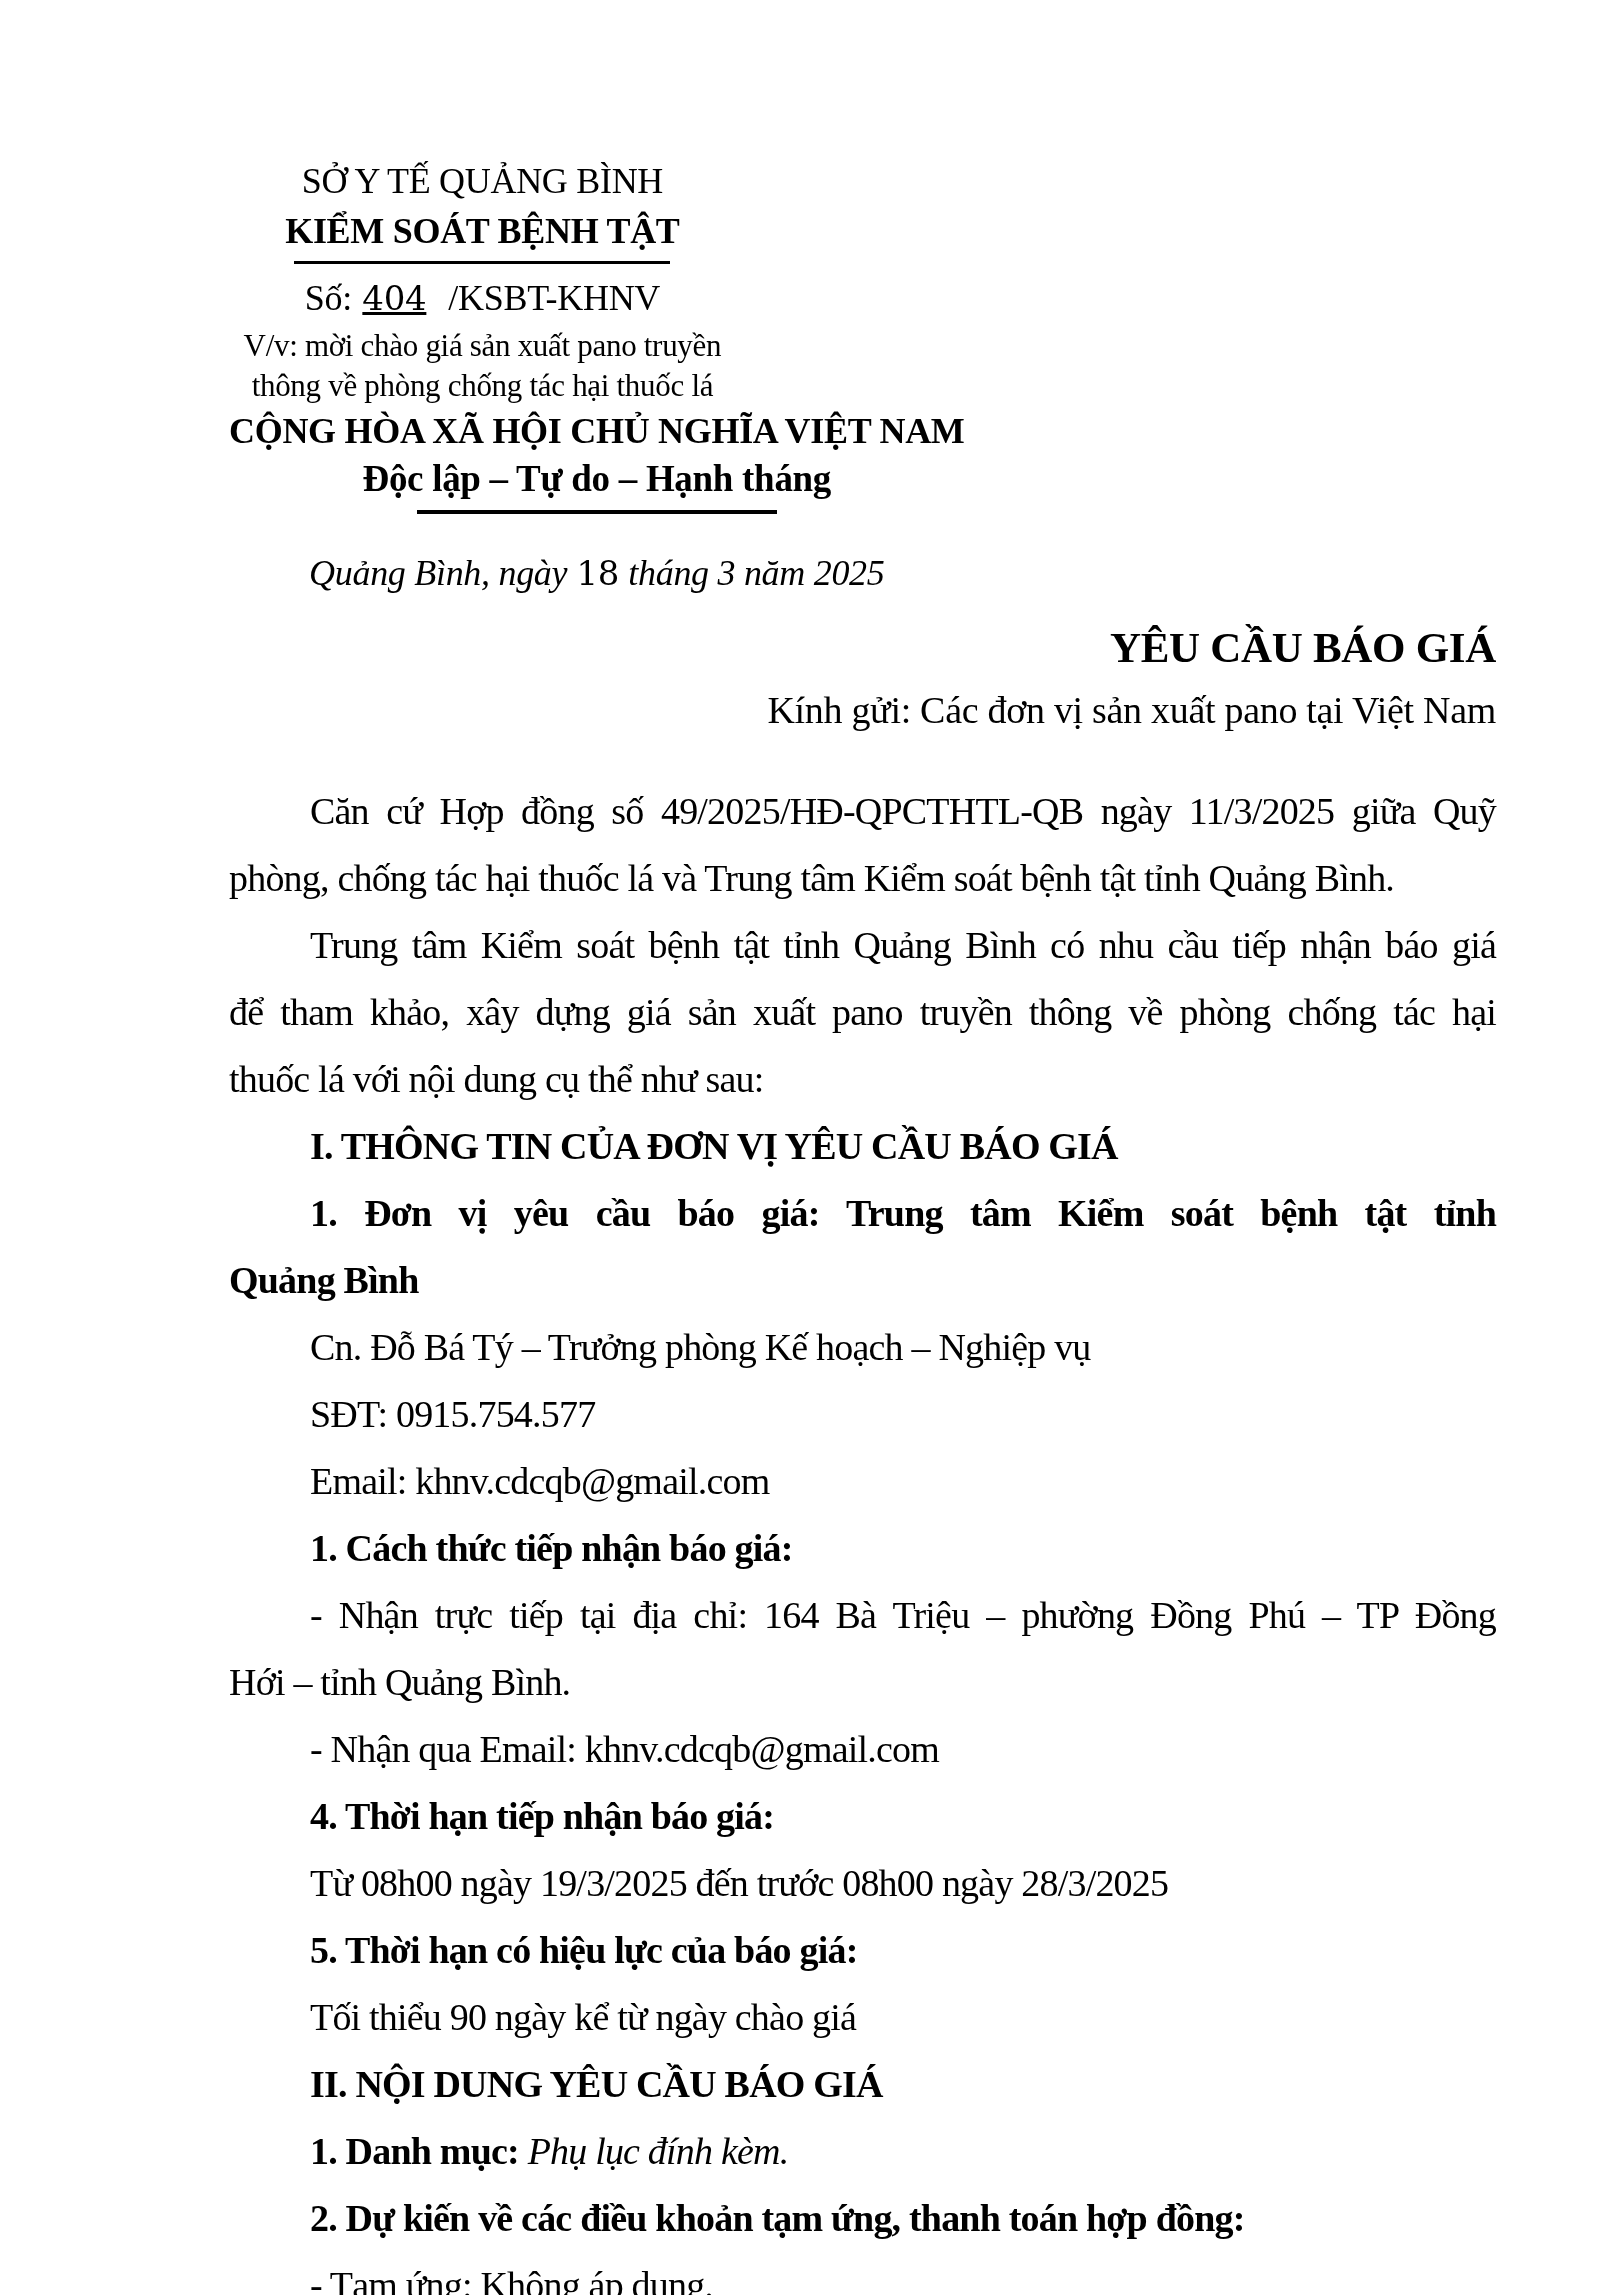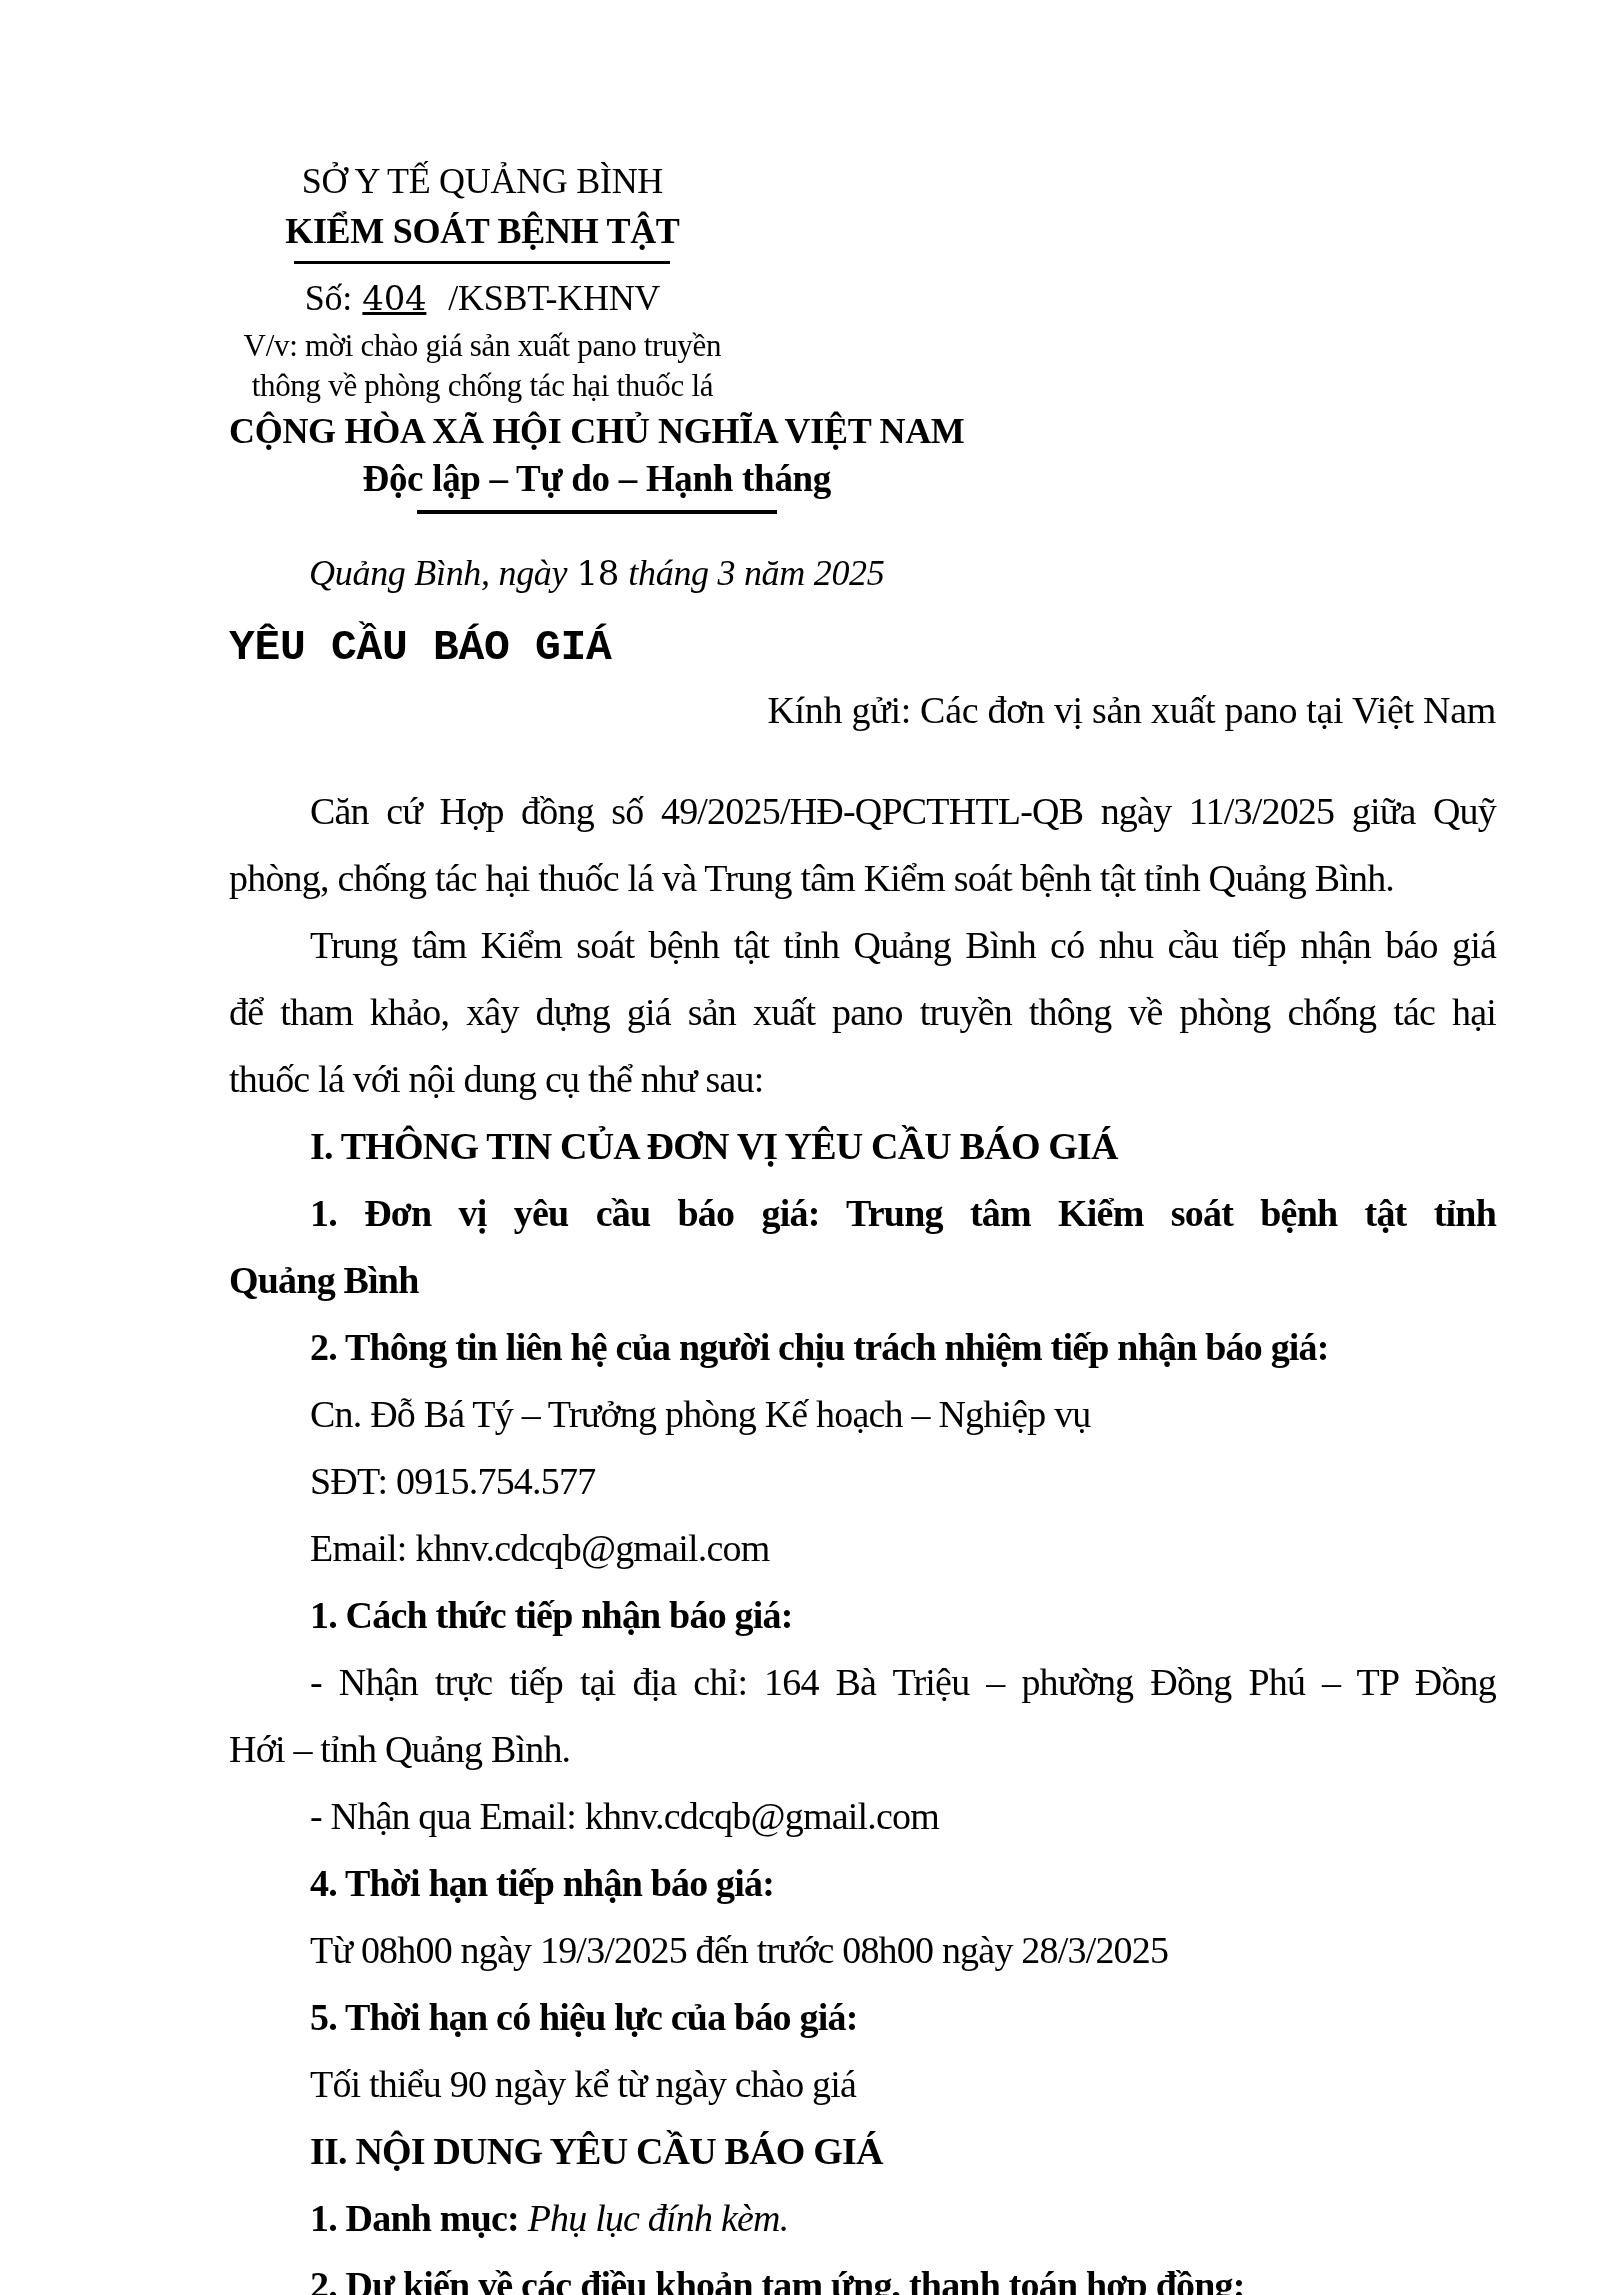--- a/index.html
+++ b/index.html
@@ -34,21 +34,21 @@
   .doc-number { font-size:36px; line-height:46px; margin-top:10.5px; letter-spacing:-0.3px; }
   .doc-number .num    { margin:0 22px 0 10.5px; font-family:"DejaVu Serif",serif; font-size:34px;text-decoration:underline; }
   .subject    { font-size:31px; line-height:40px; max-width:497px; margin:5.2px auto 0; letter-spacing:-0.3px; }
 
   .motto-1 { font-size:36px; line-height:50px; font-weight:bold; letter-spacing:-0.3px; }
   .motto-2 { font-size:37px; line-height:46px; font-weight:bold; letter-spacing:-0.3px; }
   .dateline { font-size:36px; font-style:italic; margin-top:38px; letter-spacing:-0.3px; }
   .dateline .day { font-style:normal; font-family:"DejaVu Serif",serif; font-size:34px; margin:0 9.2px; }
 
   
-  .title    { text-align:left; font-size:43px; font-weight:bold; margin-top:29px; letter-spacing:-0.3px;font-family:Liberation Mono, monospace; }
+  .title    { text-align:right; font-size:43px; font-weight:bold; margin-top:29px; letter-spacing:-0.3px; }
   .subtitle { text-align:right; font-size:38px; margin-top:15.7px; letter-spacing:-0.3px; }
 
   
   .body { margin-top:46px; font-size:38px; }
   .line { line-height:67px; min-height:67px; letter-spacing:-0.8px; }
   .line.indent  { padding-left:81px; }
   .line.stretch { text-align:justify; text-align-last:justify; }
   .run.b { font-weight:bold; }
   .run.i { font-style:italic; }
 </style>
@@ -86,21 +86,20 @@
 
     <div class="body">
         <div class="line indent stretch"><span class="run">Căn cứ Hợp đồng số 49/2025/HĐ-QPCTHTL-QB ngày 11/3/2025 giữa Quỹ</span></div>
         <div class="line"><span class="run">phòng, chống tác hại thuốc lá và Trung tâm Kiểm soát bệnh tật tỉnh Quảng Bình.</span></div>
         <div class="line indent stretch"><span class="run">Trung tâm Kiểm soát bệnh tật tỉnh Quảng Bình có nhu cầu tiếp nhận báo giá</span></div>
         <div class="line stretch"><span class="run">để tham khảo, xây dựng giá sản xuất pano truyền thông về phòng chống tác hại</span></div>
         <div class="line"><span class="run">thuốc lá với nội dung cụ thể như sau:</span></div>
         <div class="line indent"><span class="run b">I. THÔNG TIN CỦA ĐƠN VỊ YÊU CẦU BÁO GIÁ</span></div>
         <div class="line indent stretch"><span class="run b">1. Đơn vị yêu cầu báo giá: Trung tâm Kiểm soát bệnh tật tỉnh</span></div>
         <div class="line"><span class="run b">Quảng Bình</span></div>
-        <div class="line indent"><span class="run b">2. Thông tin liên hệ của người chịu trách nhiệm tiếp nhận báo giá:</span></div>
         <div class="line indent"><span class="run">Cn. Đỗ Bá Tý – Trưởng phòng Kế hoạch – Nghiệp vụ</span></div>
         <div class="line indent"><span class="run">SĐT: 0915.754.577</span></div>
         <div class="line indent"><span class="run">Email: khnv.cdcqb@gmail.com</span></div>
         <div class="line indent"><span class="run b">1. Cách thức tiếp nhận báo giá:</span></div>
         <div class="line indent stretch"><span class="run">- Nhận trực tiếp tại địa chỉ: 164 Bà Triệu – phường Đồng Phú – TP Đồng</span></div>
         <div class="line"><span class="run">Hới – tỉnh Quảng Bình.</span></div>
         <div class="line indent"><span class="run">- Nhận qua Email: khnv.cdcqb@gmail.com</span></div>
         <div class="line indent"><span class="run b">4. Thời hạn tiếp nhận báo giá:</span></div>
         <div class="line indent"><span class="run">Từ 08h00 ngày 19/3/2025 đến trước 08h00 ngày 28/3/2025</span></div>
         <div class="line indent"><span class="run b">5. Thời hạn có hiệu lực của báo giá:</span></div>

